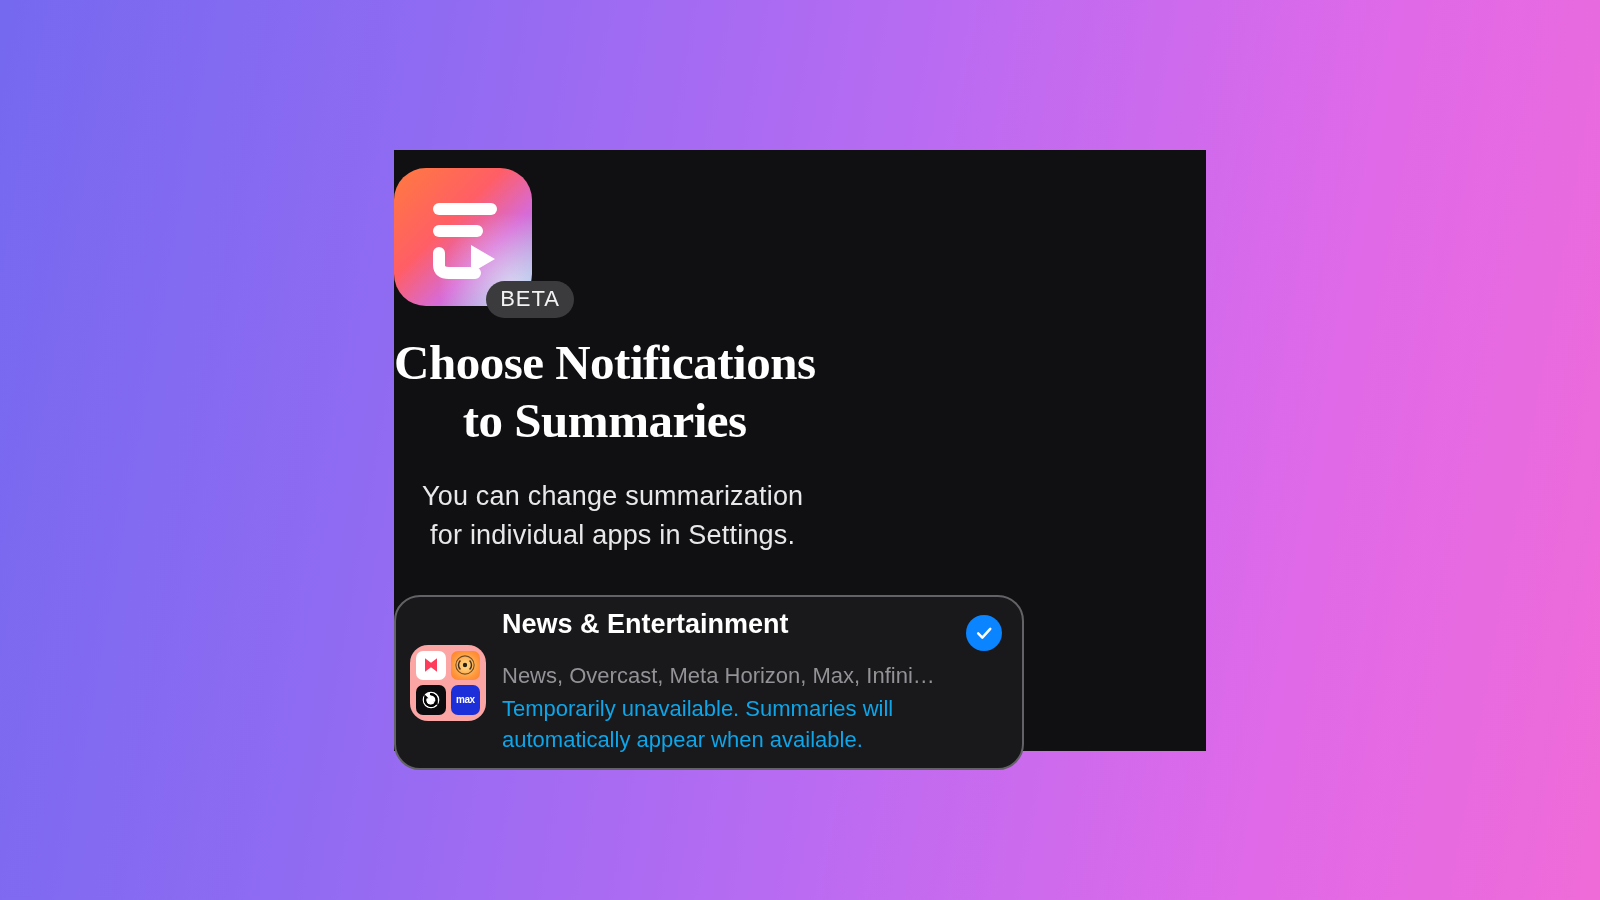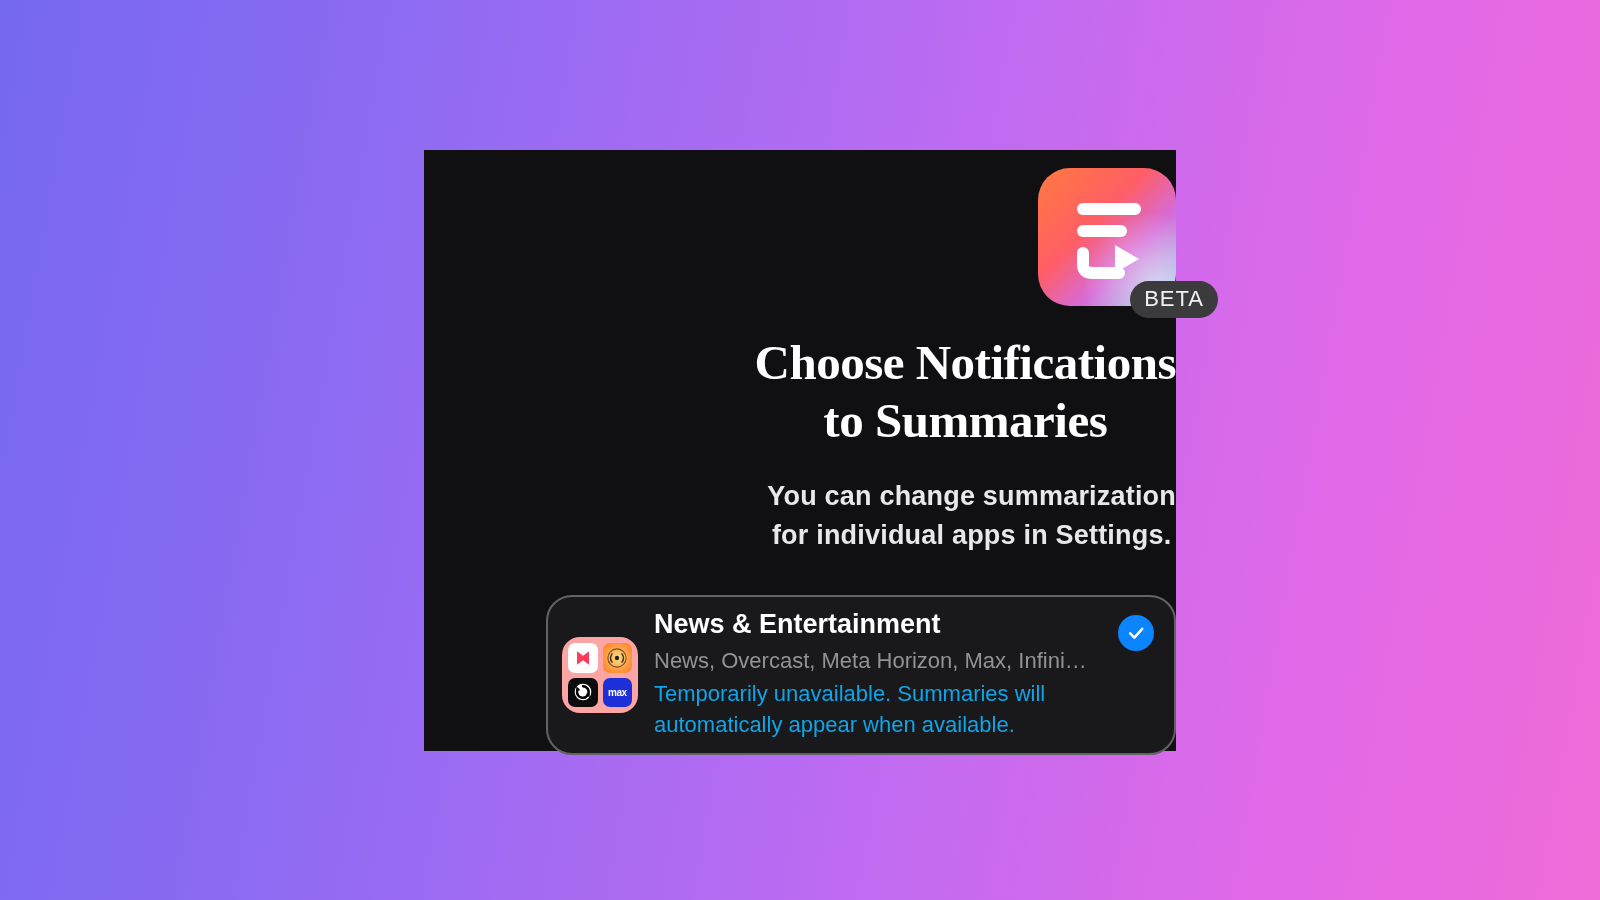--- a/index.html
+++ b/index.html
@@ -5,29 +5,29 @@
   * { box-sizing: border-box; margin: 0; padding: 0; }
   html, body { width: 1600px; height: 900px; overflow: hidden; }
   body {
     font-family: -apple-system, "SF Pro Display", "Helvetica Neue", Helvetica, Arial, sans-serif;
     background: linear-gradient(100deg, #7569f0 0%, #8f6bf2 25%, #bb6bf2 55%, #e069e8 80%, #ef6bd8 100%);
     display: flex;
     align-items: center;
     justify-content: center;
   }
   .panel {
-    width: 752px;
+    width: 812px;
     height: 601px;
     background: #101012;
     position: relative;
     padding-top: 18px;
     color: #fff;
     display: flex;
     flex-direction: column;
-    align-items: flex-end;
+    align-items: flex-start;
   }
   .app-icon-wrap {
     position: relative;
     width: 138px;
     height: 138px;
     margin-top: 0;
   }
   .app-squircle {
     width: 138px;
     height: 138px;
@@ -56,26 +56,27 @@
     font-size: 49px;
     font-weight: 700;
     text-align: center;
     line-height: 1.2;
     margin-top: 28px;
     letter-spacing: -0.5px;
     font-family: Liberation Serif, serif;
   }
   .subtitle {
     font-size: 27px;
-    font-weight: 700;
+    font-weight: 400;
     color: #e8e8ea;
     text-align: center;
     line-height: 1.45;
     margin-top: 26px;
     letter-spacing: 0.2px;
+    margin-left: 28px;
   }
   .category-card {
     margin-top: 40px;
     width: 630px;
     border: 2.5px solid #636367;
     border-radius: 26px;
     background: #19191b;
     display: flex;
     align-items: center;
     padding: 12px 16px 12px 14px;
@@ -124,21 +125,21 @@
     color: #fff;
     line-height: 1.15;
   }
   .cat-apps {
     font-size: 22px;
     color: #929297;
     line-height: 1.45;
     white-space: nowrap;
     overflow: hidden;
     text-overflow: ellipsis;
-    margin-top: 5px;
+    margin-top: 20px;
     max-width: 452px;
   }
   .cat-warn {
     font-size: 22px;
     color: #0ea5e9;
     line-height: 1.4;
     margin-top: 2px;
     max-width: 440px;
   }
   .check {

